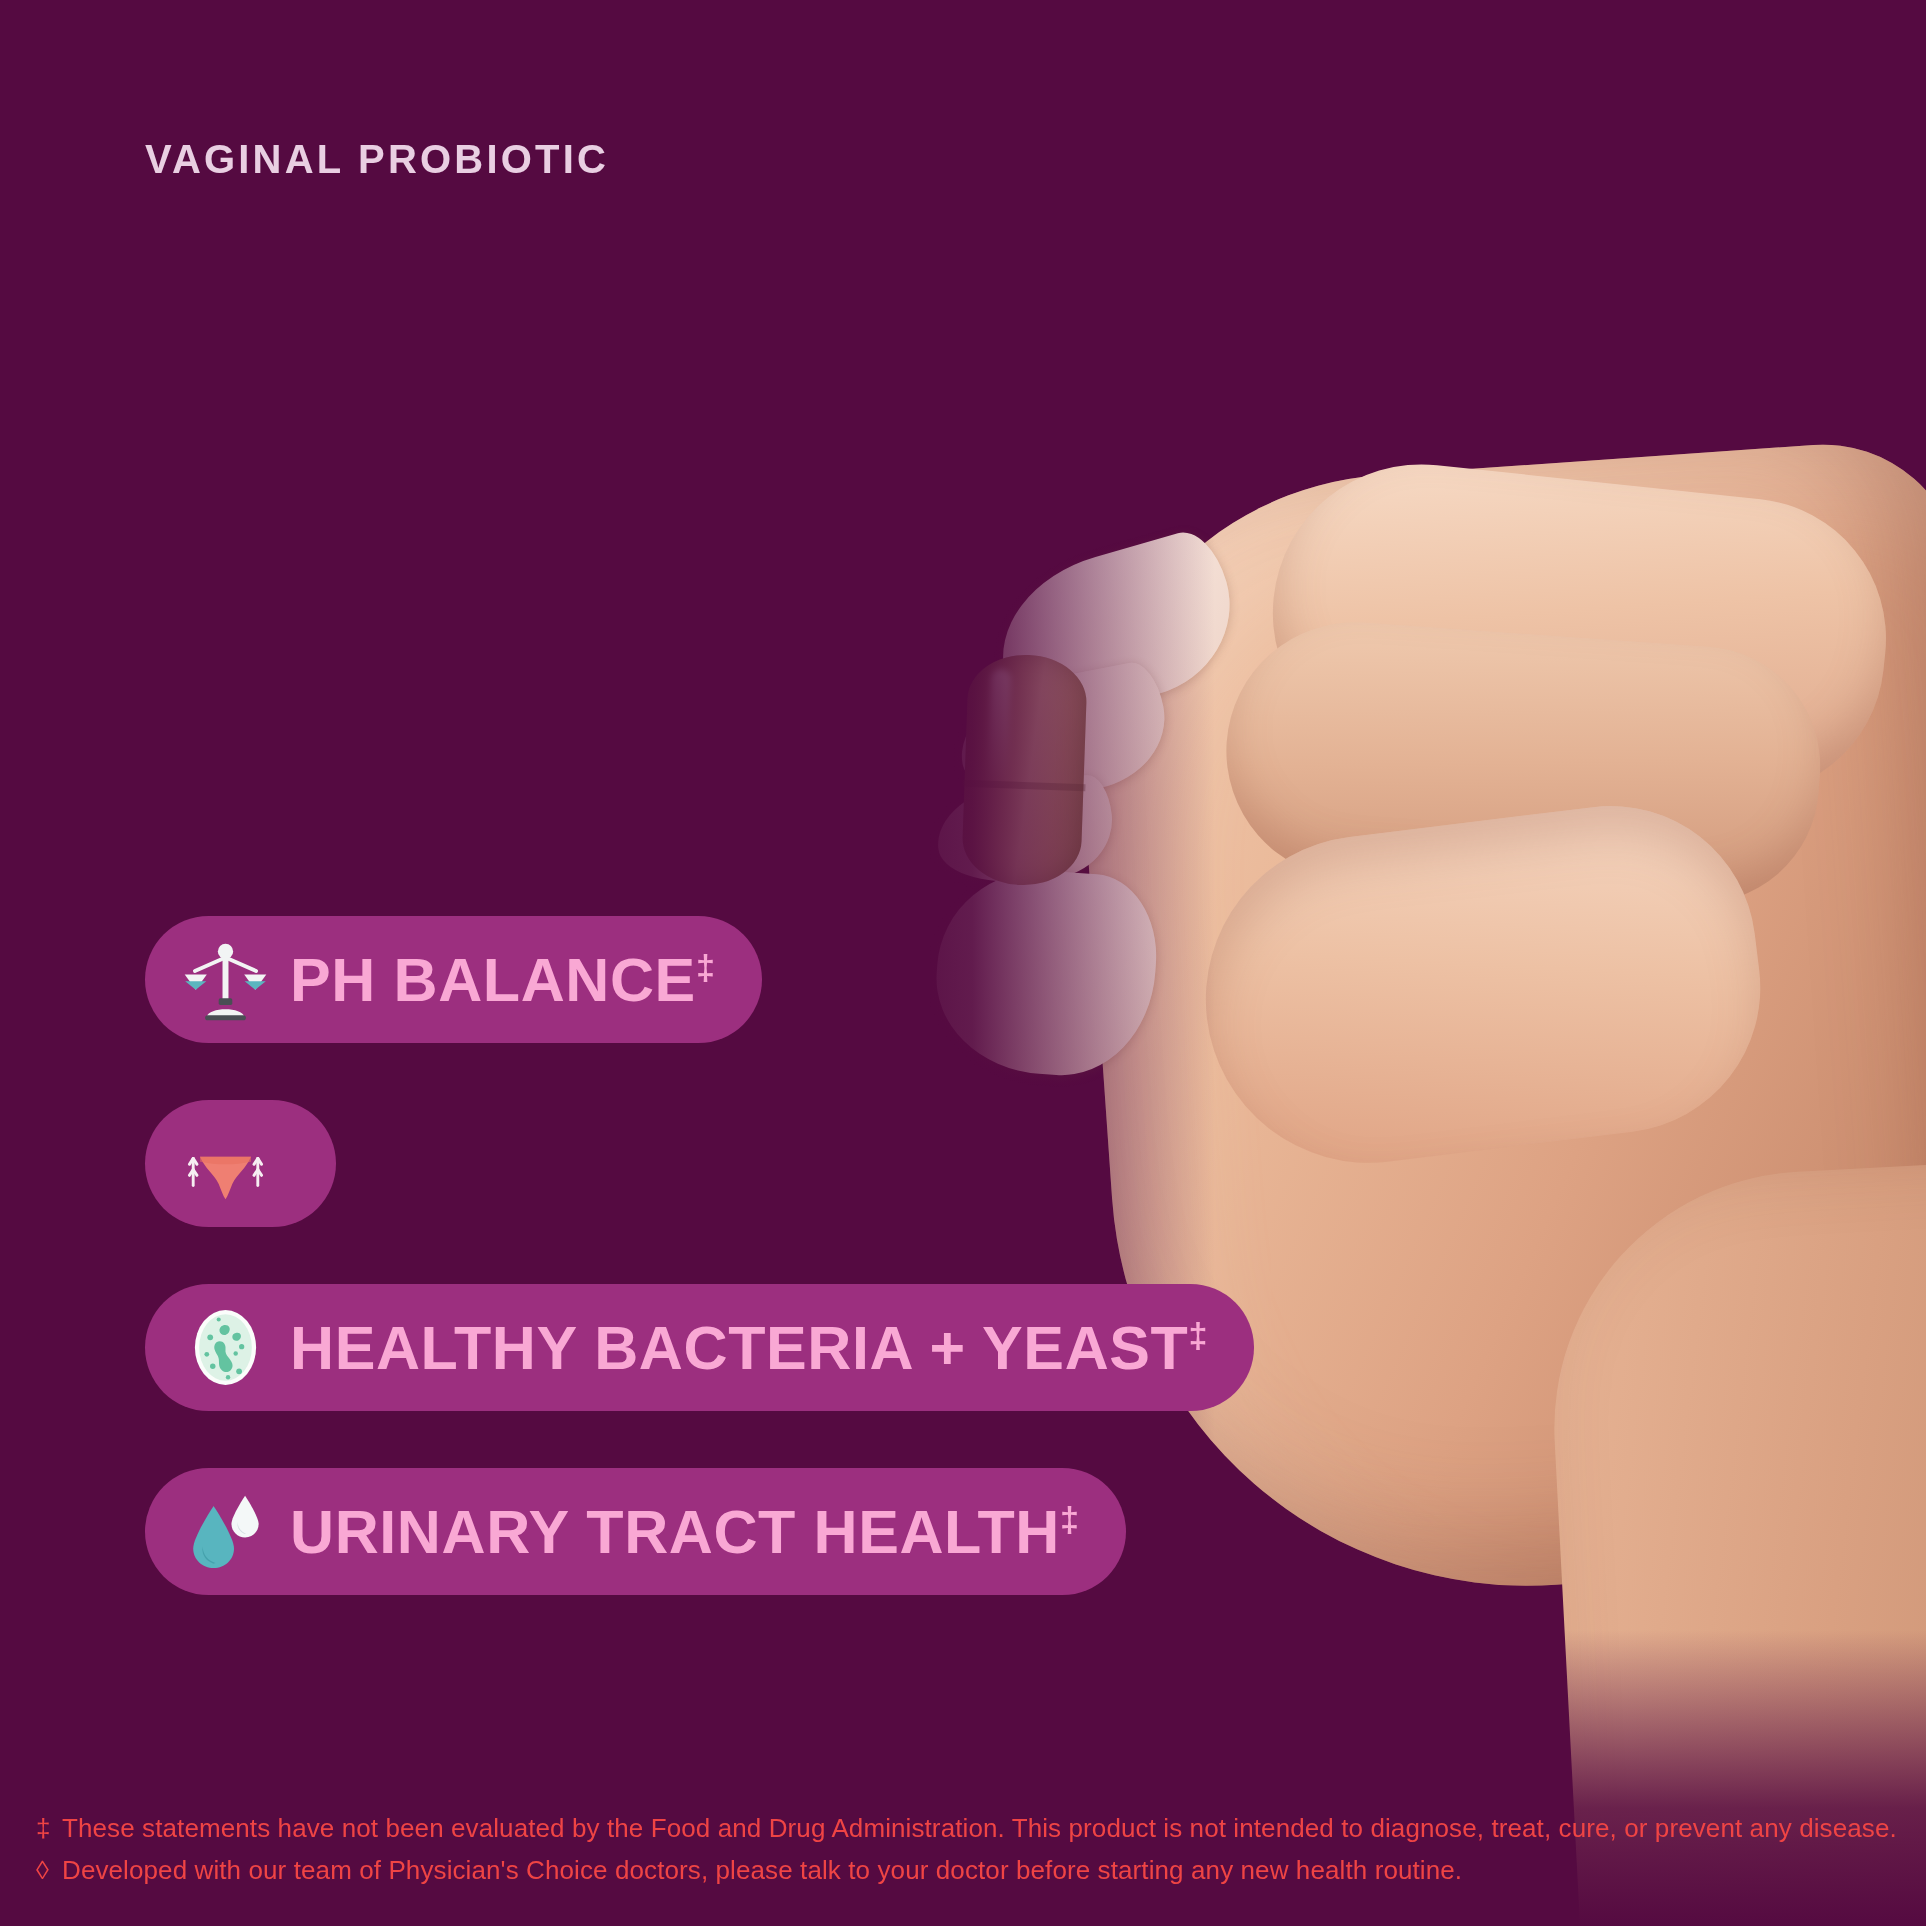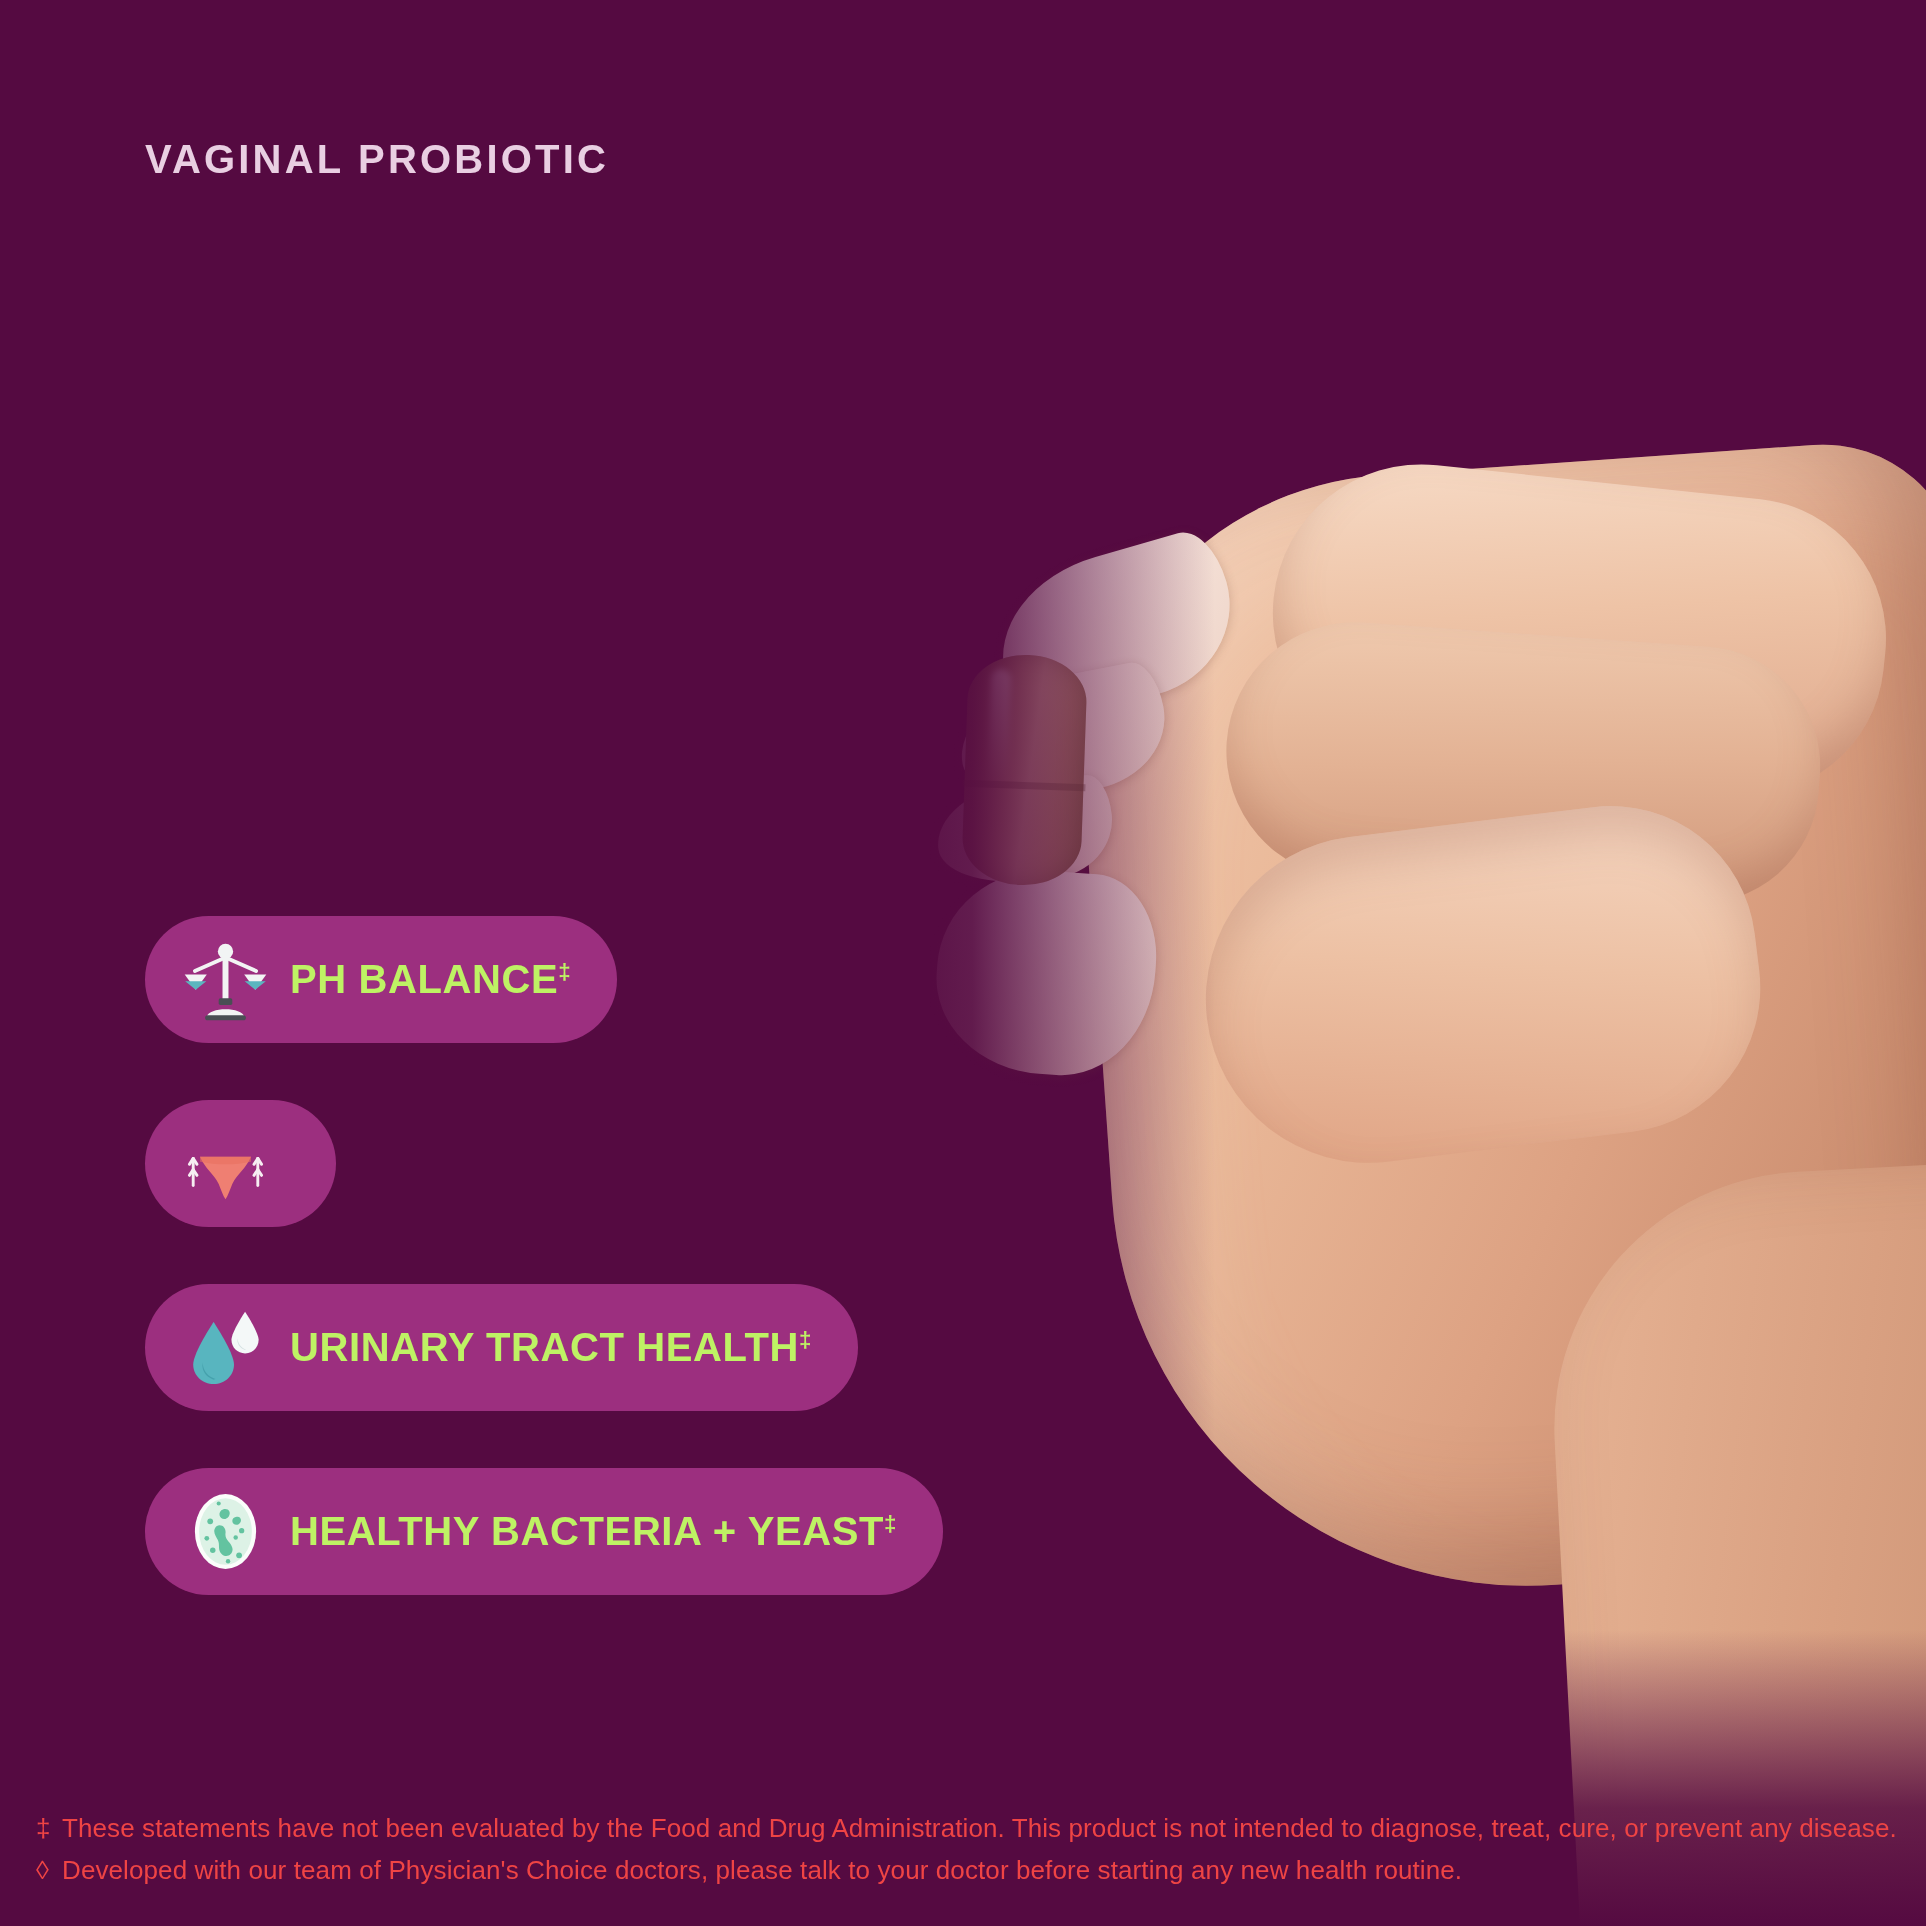--- a/index.html
+++ b/index.html
@@ -200,24 +200,24 @@
     width: max-content;
   }
   .pill-icon {
     width: 85px;
     height: 85px;
     flex: 0 0 85px;
     margin-right: 22px;
     display: block;
   }
   .pill-label {
-    font-size: 40px;
+    font-size: 61px;
     font-weight: 700;
     letter-spacing: 0.6px;
-    color: #bef264;
+    color: #f9a8d4;
     white-space: nowrap;
     text-transform: uppercase;
   }
   .pill-label .dag {
     font-size: 0.56em;
     vertical-align: 0.62em;
     font-weight: 700;
   }
 
   
@@ -301,52 +301,52 @@
             <path d="M88 44 L83.5 51"></path>
             <path d="M88 44 L92.5 51"></path>
             <path d="M88 57 L83.5 64"></path>
             <path d="M88 57 L92.5 64"></path>
           </g>
         </svg>
       </div>
 
       <div class="pill" style="background: rgb(156, 47, 127);">
         <svg class="pill-icon" viewBox="0 0 100 100">
-          <path d="M36 20 C36 20 12 56 12 70 C12 83 22.7 93 36 93
-                   C49.3 93 60 83 60 70 C60 56 36 20 36 20 Z" fill="#58b5bf"></path>
-          <path d="M36 88 C26 84 22 77 23 68 C24 78 29 84 38 87 Z" fill="#3d98a4" opacity=".7"></path>
-          <path d="M73 8 C73 8 57 32 57 41 C57 50 64.2 57 73 57
-                   C81.8 57 89 50 89 41 C89 32 73 8 73 8 Z" fill="#f4f8f8"></path>
-          <path d="M73 53 C66 50 63.5 45 64 39 C64.8 45.5 68 50 74 52.5 Z" fill="#d4e0e2"></path>
-        </svg>
-        <div class="pill-label"><span>URINARY TRACT HEALTH</span><span class="dag">‡</span></div>
-      </div>
-
-      <div class="pill" style="background: rgb(156, 47, 127);">
-        <svg class="pill-icon" viewBox="0 0 100 100">
           <ellipse cx="50" cy="50" rx="36" ry="44" fill="#fbfdfb"></ellipse>
           <ellipse cx="50" cy="50" rx="31" ry="39" fill="#ddf2e6"></ellipse>
           <g fill="#63c3a0">
             <path d="M47 24 C53 22 57 27 54 32 C51 37 44 36 43 31 C42.3 27.6 44.3 24.9 47 24 Z"></path>
             <path d="M39 44 C45 40 51 45 50 52 C49 60 56 62 58 69 C60 76 52 82 46 77
                      C40 72 44 66 41 60 C38.6 55 34 50 39 44 Z"></path>
             <path d="M62 33 C67 31 70 36 67 40 C64 44 58 42 58 37.6 C58 35 59.8 33.7 62 33 Z"></path>
             <circle cx="32" cy="38" r="3.4"></circle>
             <circle cx="28" cy="58" r="2.8"></circle>
             <circle cx="35" cy="72" r="3.2"></circle>
             <circle cx="62" cy="57" r="2.6"></circle>
             <circle cx="69" cy="49" r="3.1"></circle>
             <circle cx="53" cy="85" r="2.6"></circle>
             <circle cx="66" cy="78" r="3.4"></circle>
             <circle cx="42" cy="17" r="2.4"></circle>
           </g>
         </svg>
         <div class="pill-label"><span>HEALTHY BACTERIA + YEAST</span><span class="dag">‡</span></div>
       </div>
 
+      <div class="pill" style="background: rgb(156, 47, 127);">
+        <svg class="pill-icon" viewBox="0 0 100 100">
+          <path d="M36 20 C36 20 12 56 12 70 C12 83 22.7 93 36 93
+                   C49.3 93 60 83 60 70 C60 56 36 20 36 20 Z" fill="#58b5bf"></path>
+          <path d="M36 88 C26 84 22 77 23 68 C24 78 29 84 38 87 Z" fill="#3d98a4" opacity=".7"></path>
+          <path d="M73 8 C73 8 57 32 57 41 C57 50 64.2 57 73 57
+                   C81.8 57 89 50 89 41 C89 32 73 8 73 8 Z" fill="#f4f8f8"></path>
+          <path d="M73 53 C66 50 63.5 45 64 39 C64.8 45.5 68 50 74 52.5 Z" fill="#d4e0e2"></path>
+        </svg>
+        <div class="pill-label"><span>URINARY TRACT HEALTH</span><span class="dag">‡</span></div>
+      </div>
+
     </div>
 
     <div id="footnotes" style="color: #ef4444;">
       <div class="footnote"><span class="mark">‡</span><span>These statements have not been evaluated by the Food and Drug Administration. This product is not intended to diagnose, treat, cure, or prevent any disease.</span></div>
       <div class="footnote"><span class="mark">◊</span><span>Developed with our team of Physician's Choice doctors, please talk to your doctor before starting any new health routine.</span></div>
     </div>
 
   </div>
 </div>
 

